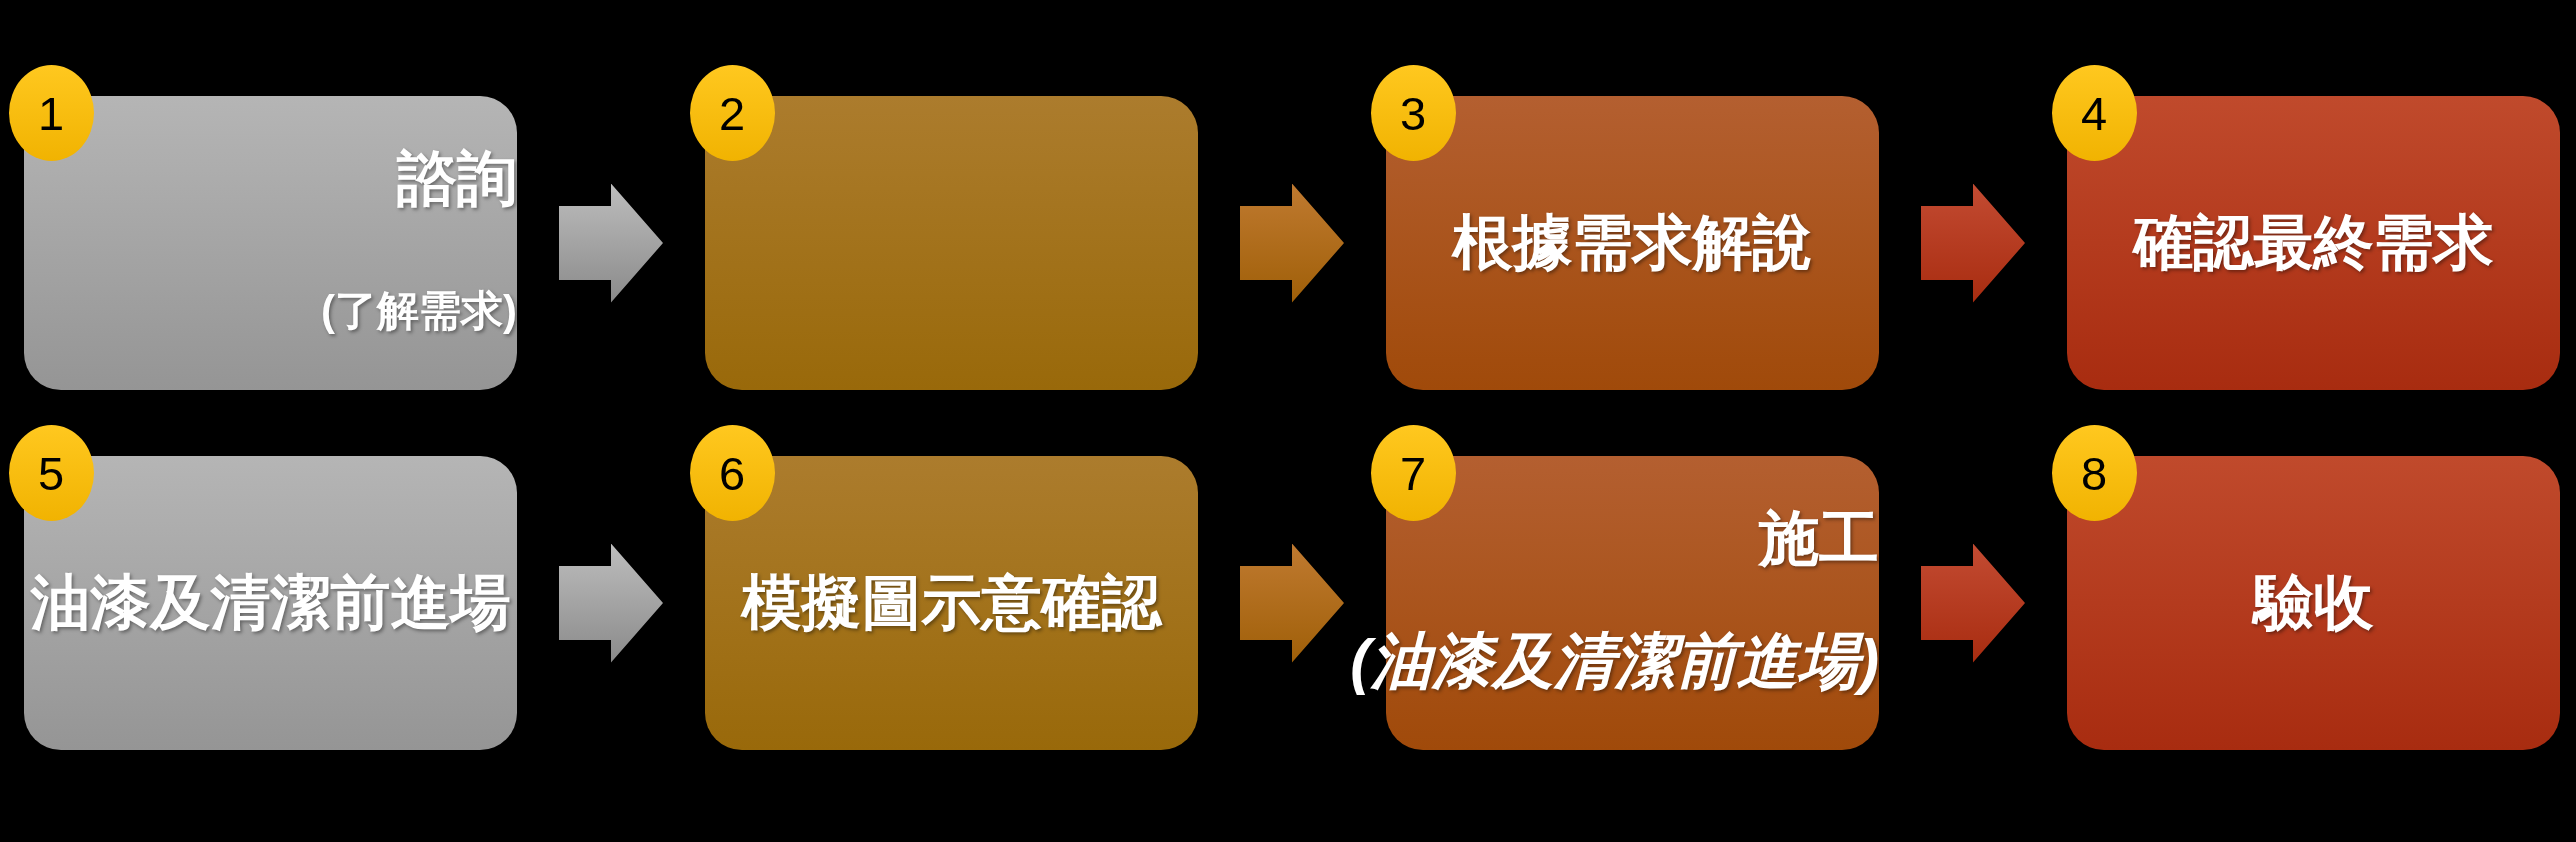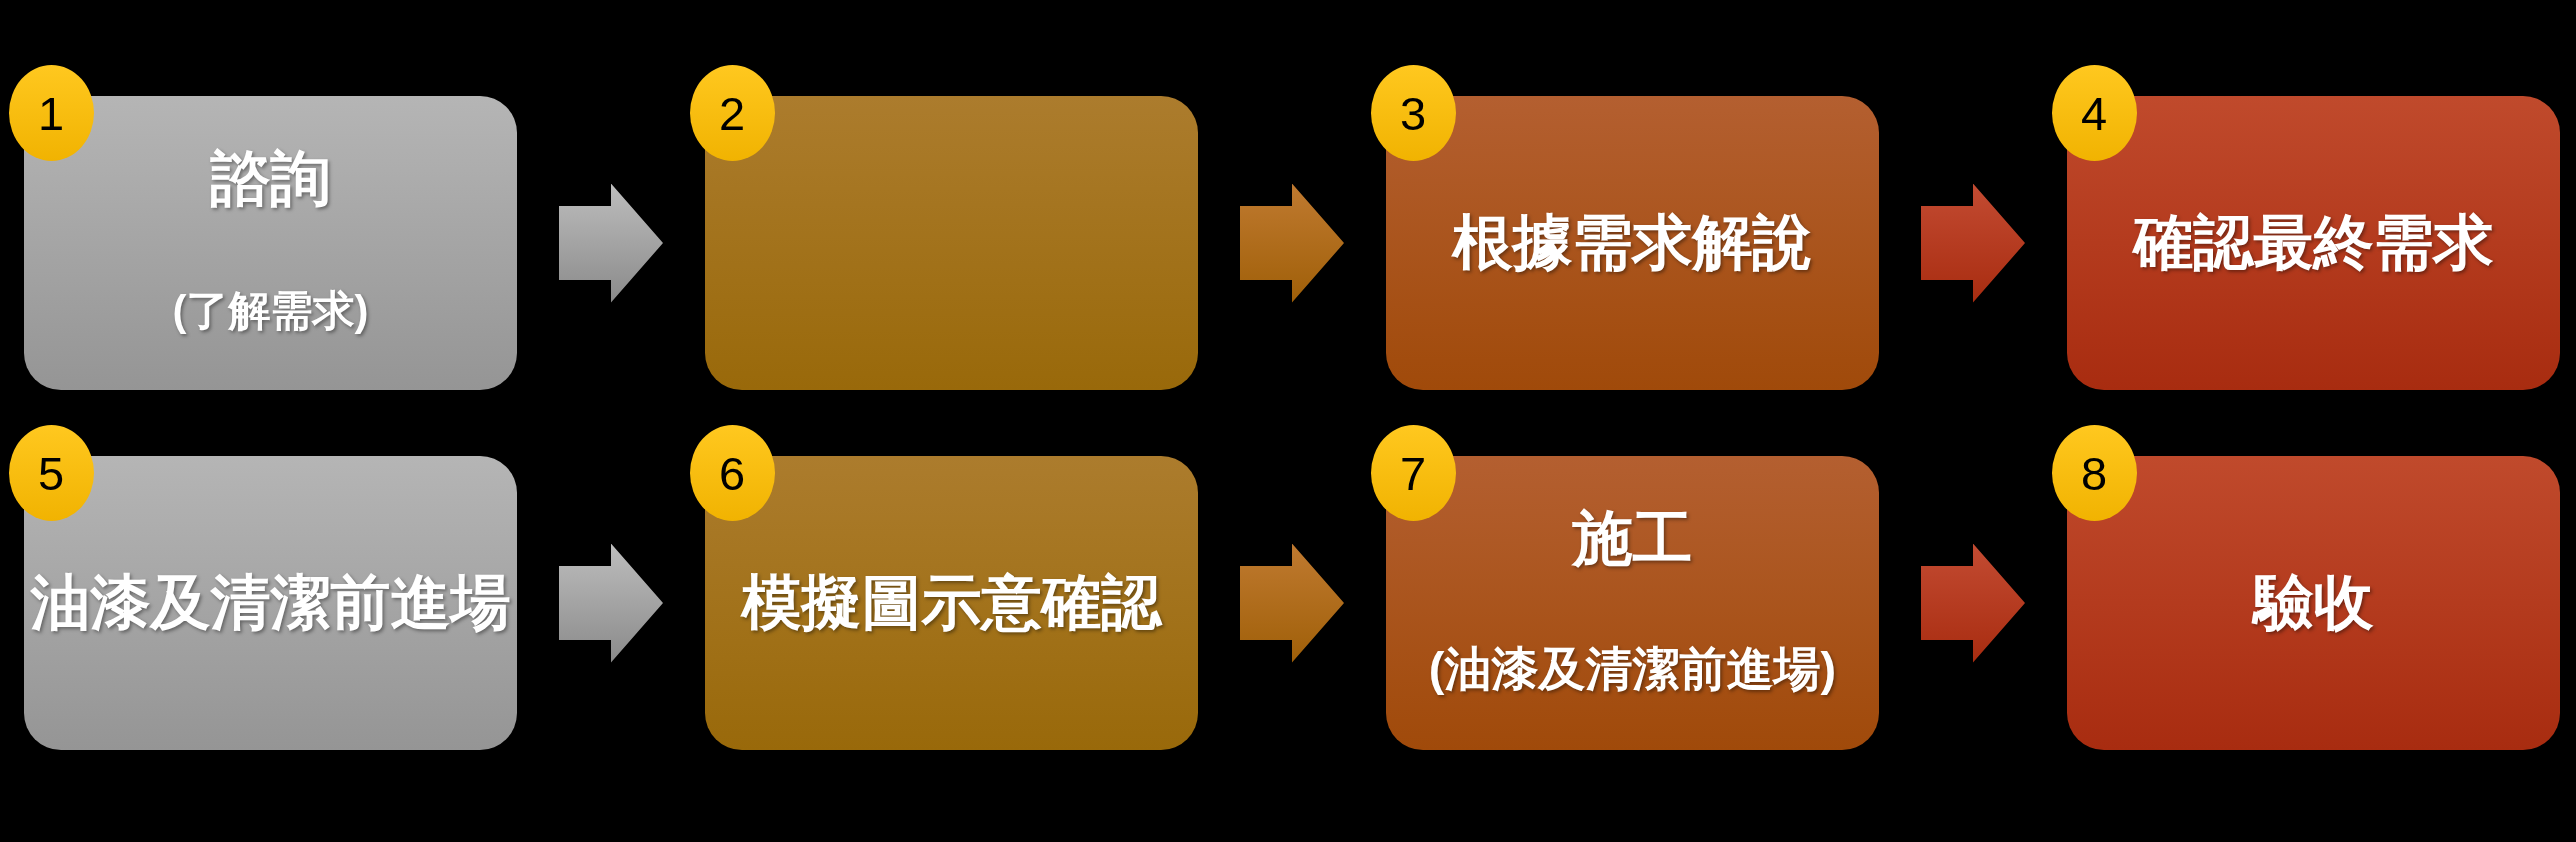--- a/index.html
+++ b/index.html
@@ -64,29 +64,30 @@
     text-align: center;
     color: var(--text, #ffffff);
     font-weight: bold;
     z-index: 1;
   }
   .label.one-line { justify-content: center; font-family: Liberation Serif, serif; }
   .label.two-line {
     justify-content: space-between;
     box-sizing: border-box;
     padding: 51px 0 57px 0;
+    align-items: flex-end;
   }
   .line {
     font-size: 60px;
     line-height: 1.05;
     white-space: nowrap;
     text-shadow: 1.8px 2.4px 3.6px rgba(0,0,0,0.38);
   }
   .sz-92 { font-size: 42px; }
-  .sz-78 { font-size: 47px; }
+  .sz-78 { font-size: 61px; font-style: italic; }
 
   .gap {
     flex: 0 0 auto;
     width: 188px;
     height: 294px;
     display: flex;
     align-items: center;
     justify-content: center;
   }
   .arrow {

